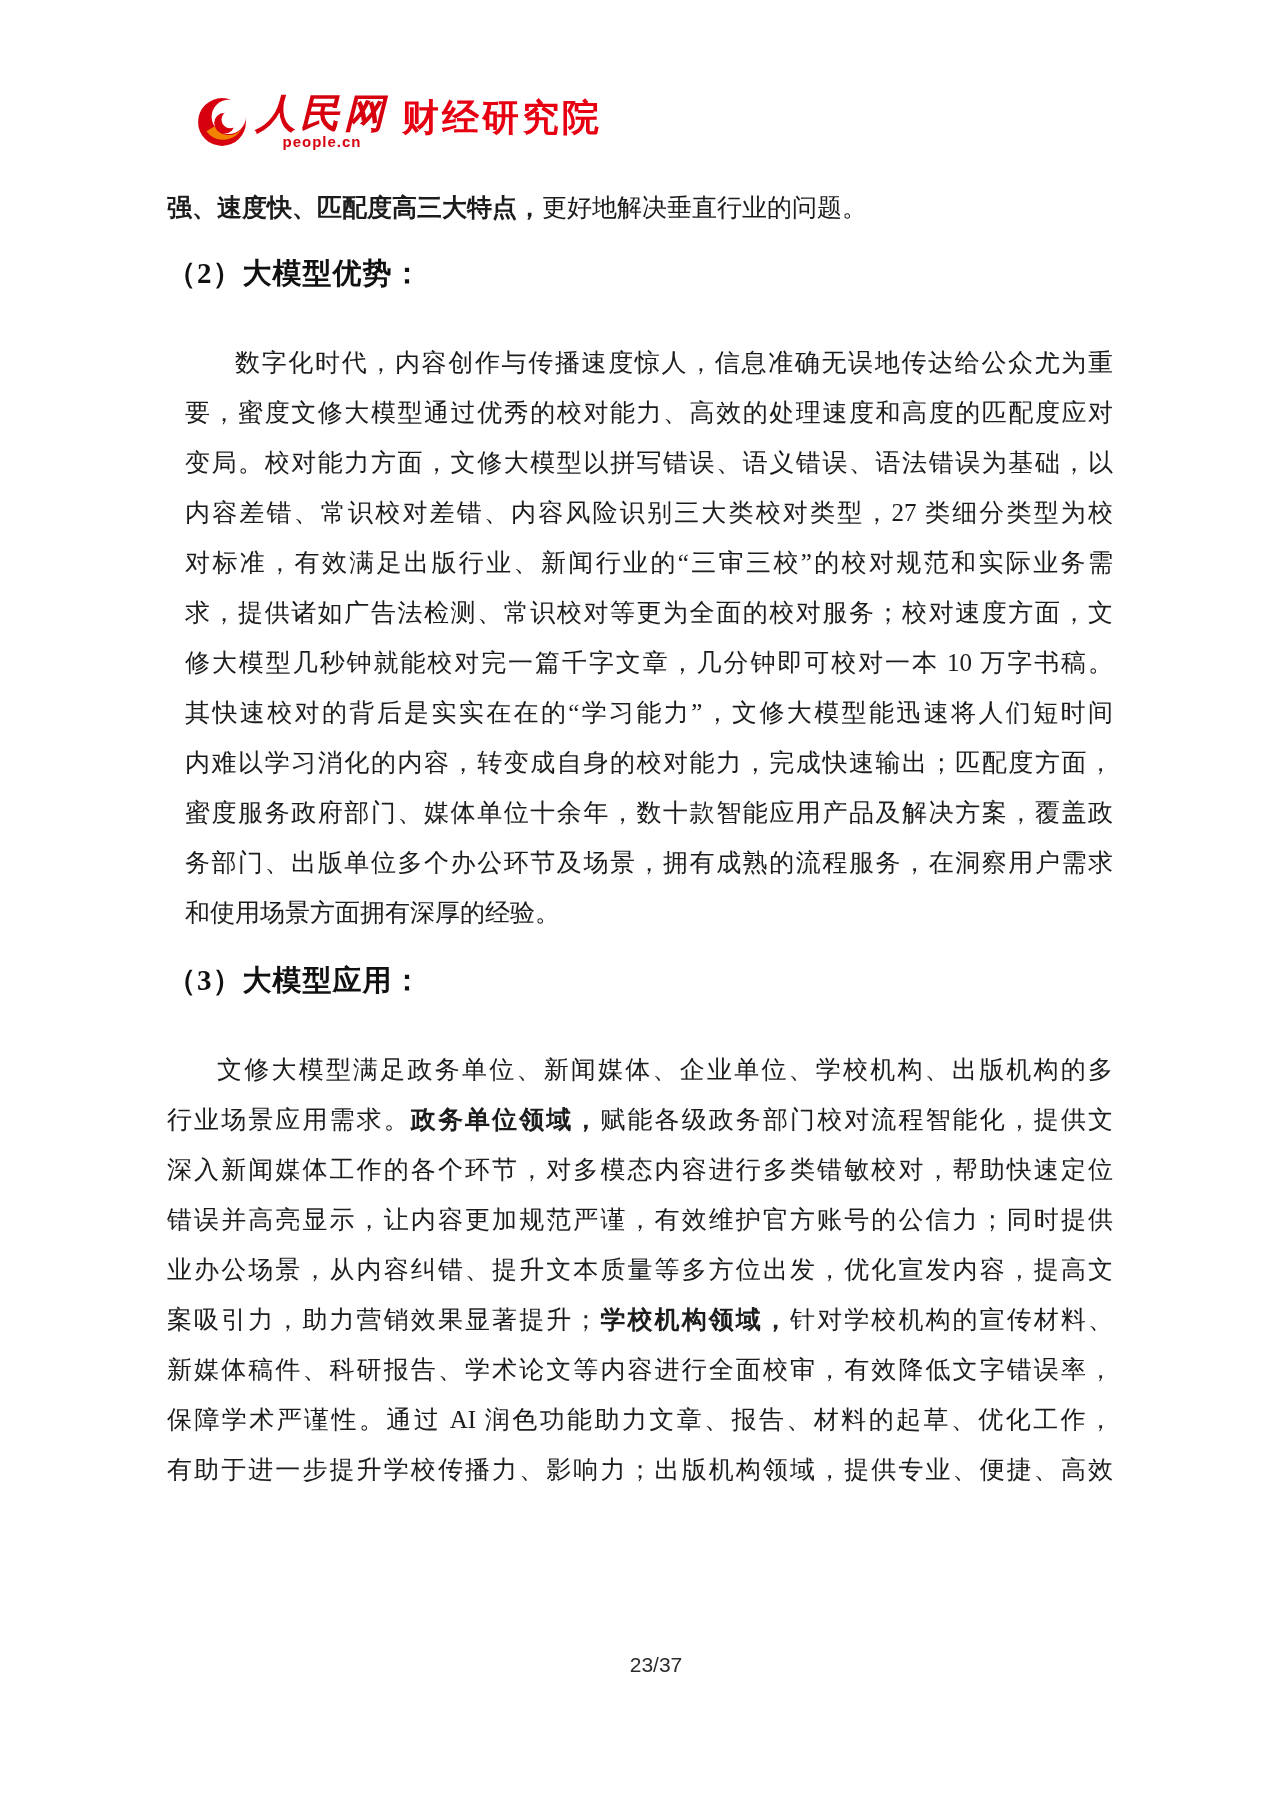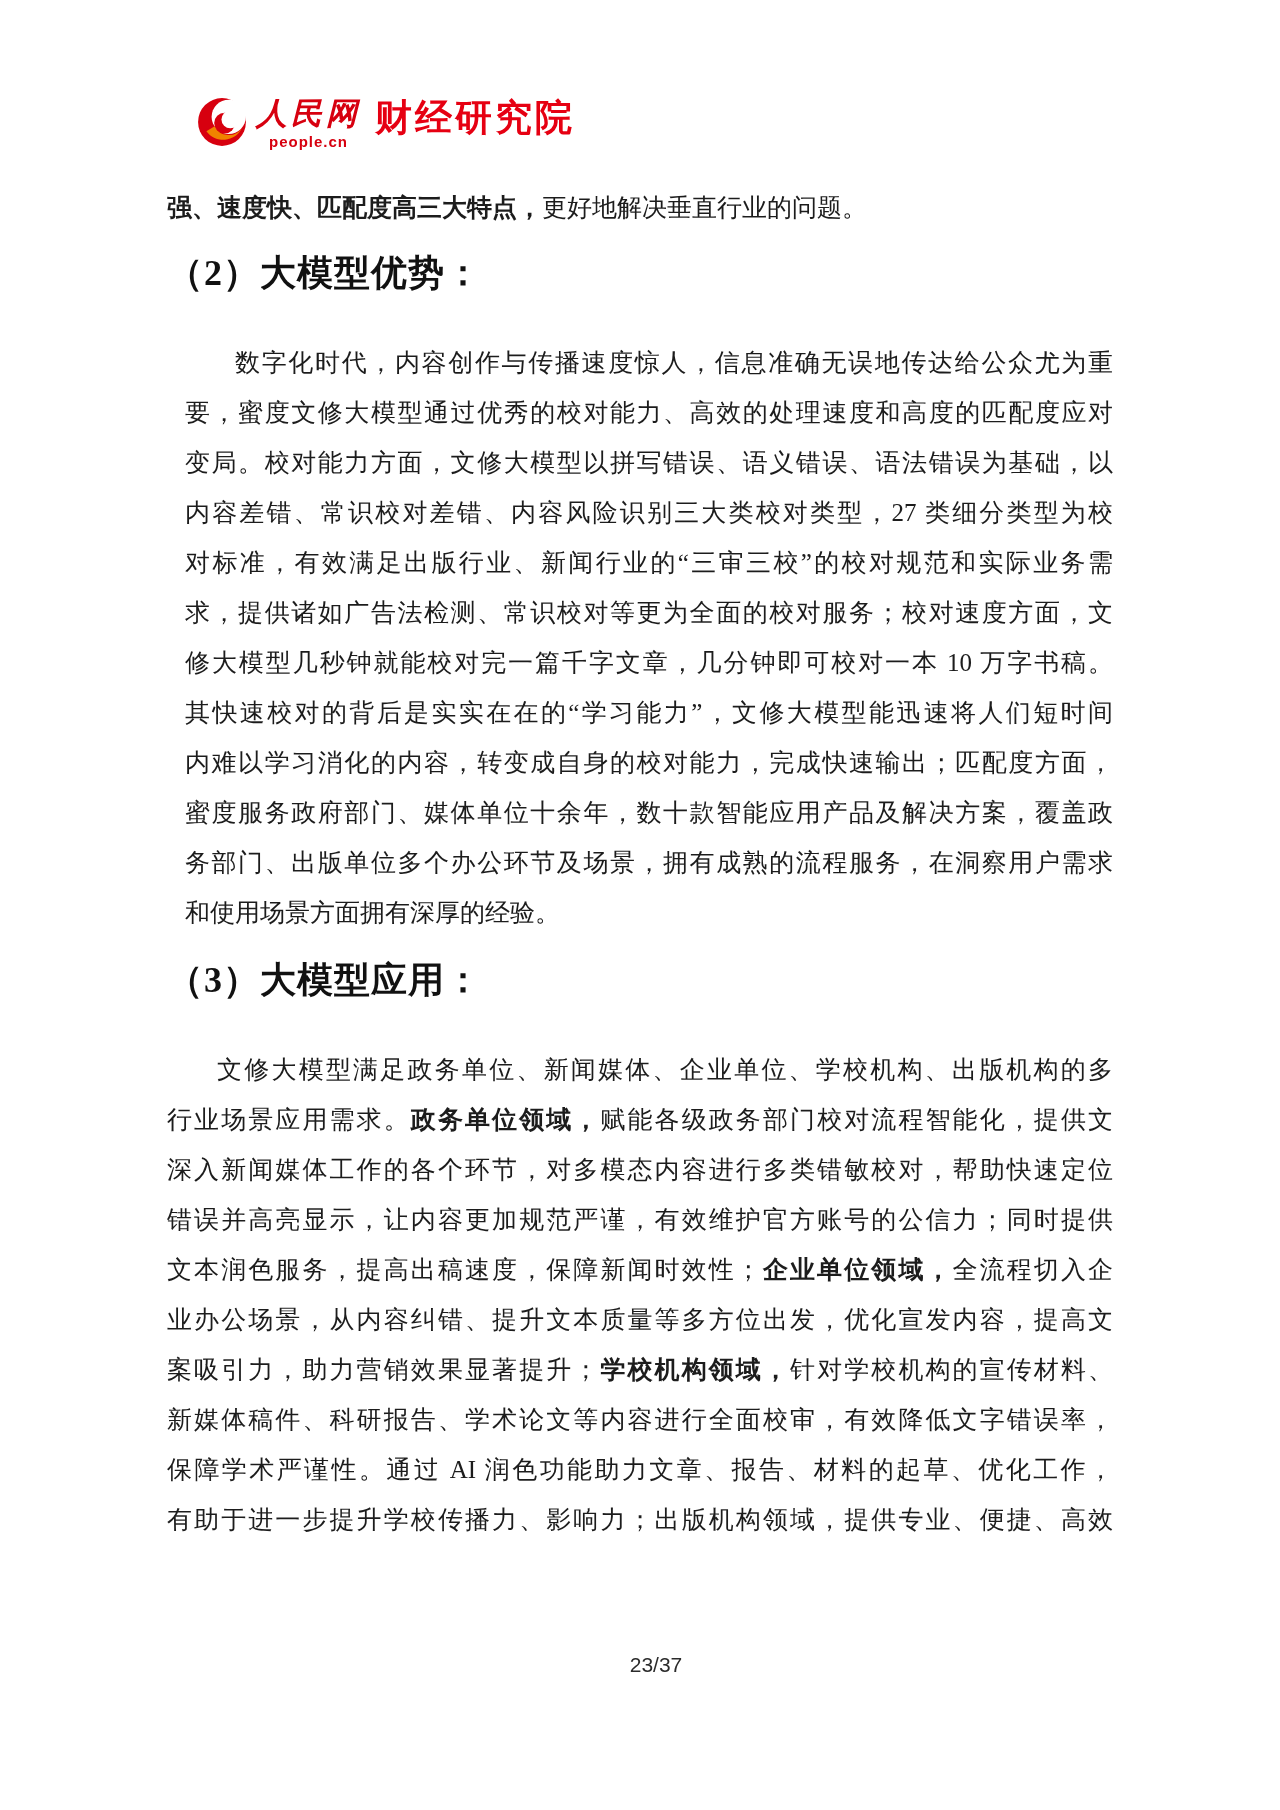--- a/index.html
+++ b/index.html
@@ -16,21 +16,21 @@
   
   .logo-row{
     position:absolute;top:92px;left:196px;
     display:flex;align-items:flex-start;
   }
   .swirl{width:52px;height:52px;margin-top:4px;flex:0 0 auto;}
   .brand-block{margin-left:8px;display:flex;flex-direction:column;align-items:center;}
   .brand-cn{
     font-family:"Liberation Serif","DejaVu Serif",serif;
     font-weight:bold;font-style:italic;
-    font-size:31px;line-height:44px;letter-spacing:4px;
+    font-size:40px;line-height:44px;letter-spacing:4px;
     color:#d7000f;white-space:nowrap;text-align:right;
   }
   .brand-en{
     font-family:"Liberation Sans","DejaVu Sans",sans-serif;
     font-weight:bold;font-size:15px;line-height:15px;letter-spacing:1px;
     color:#d7000f;margin-top:-2px;
   }
   .institute{
     font-family:"Liberation Sans","DejaVu Sans",sans-serif;
     font-weight:bold;font-size:37px;line-height:52px;
@@ -45,21 +45,21 @@
   .line{
     font-size:25px;line-height:50px;
     text-align:justify;text-align-last:justify;
     white-space:normal;
     color:#1c1c1c;
   }
   .line.last{text-align-last:left;}
   .line.indent{text-indent:50px;}
   .b{font-weight:bold;}
   .heading{
-    font-size:36px;font-weight:bold;line-height:40px;
+    font-size:29px;font-weight:bold;line-height:40px;
     color:#111;letter-spacing:1px;
   }
   [data-block="intro"]{margin-top:33px;}
   [data-block="sec2-heading"]{margin-top:20px;}
   [data-block="sec2-para"]{margin-top:45px;margin-left:18px;}
   [data-block="sec3-heading"]{margin-top:22px;}
   [data-block="sec3-para"]{margin-top:45px;}
 
   
   .footer{
@@ -107,21 +107,20 @@
         <div class="line"><span>蜜度服务政府部门、媒体单位十余年，数十款智能应用产品及解决方案，覆盖政</span></div>
         <div class="line"><span>务部门、出版单位多个办公环节及场景，拥有成熟的流程服务，在洞察用户需求</span></div>
         <div class="line last"><span>和使用场景方面拥有深厚的经验。</span></div>
       </div>
       <div class="heading" data-block="sec3-heading">（3）大模型应用：</div>
       <div class="para" data-block="sec3-para">
         <div class="line indent"><span>文修大模型满足政务单位、新闻媒体、企业单位、学校机构、出版机构的多</span></div>
         <div class="line"><span>行业场景应用需求。</span><span class="b">政务单位领域，</span><span>赋能各级政务部门校对流程智能化，提供文</span></div>
         <div class="line"><span>深入新闻媒体工作的各个环节，对多模态内容进行多类错敏校对，帮助快速定位</span></div>
         <div class="line"><span>错误并高亮显示，让内容更加规范严谨，有效维护官方账号的公信力；同时提供</span></div>
-        <div class="line"><span>文本润色服务，提高出稿速度，保障新闻时效性；</span><span class="b">企业单位领域，</span><span>全流程切入企</span></div>
         <div class="line"><span>业办公场景，从内容纠错、提升文本质量等多方位出发，优化宣发内容，提高文</span></div>
         <div class="line"><span>案吸引力，助力营销效果显著提升；</span><span class="b">学校机构领域，</span><span>针对学校机构的宣传材料、</span></div>
         <div class="line"><span>新媒体稿件、科研报告、学术论文等内容进行全面校审，有效降低文字错误率，</span></div>
         <div class="line"><span>保障学术严谨性。通过 AI 润色功能助力文章、报告、材料的起草、优化工作，</span></div>
         <div class="line"><span>有助于进一步提升学校传播力、影响力；出版机构领域，提供专业、便捷、高效</span></div>
       </div>
     </div>
 
   <div class="footer">23/37</div>
 

